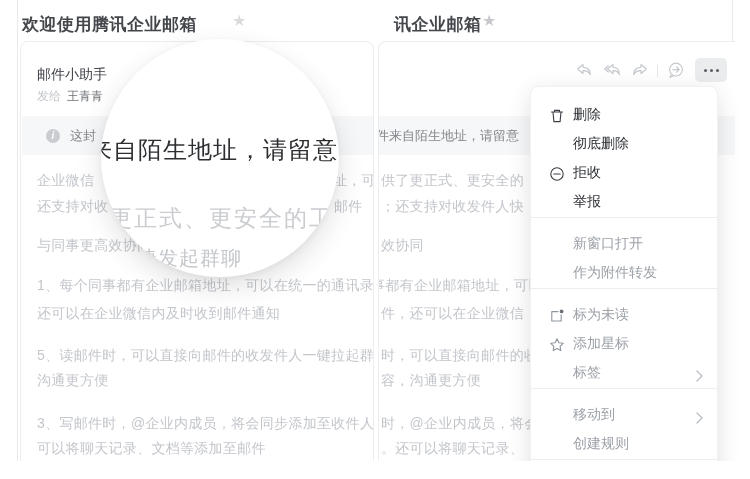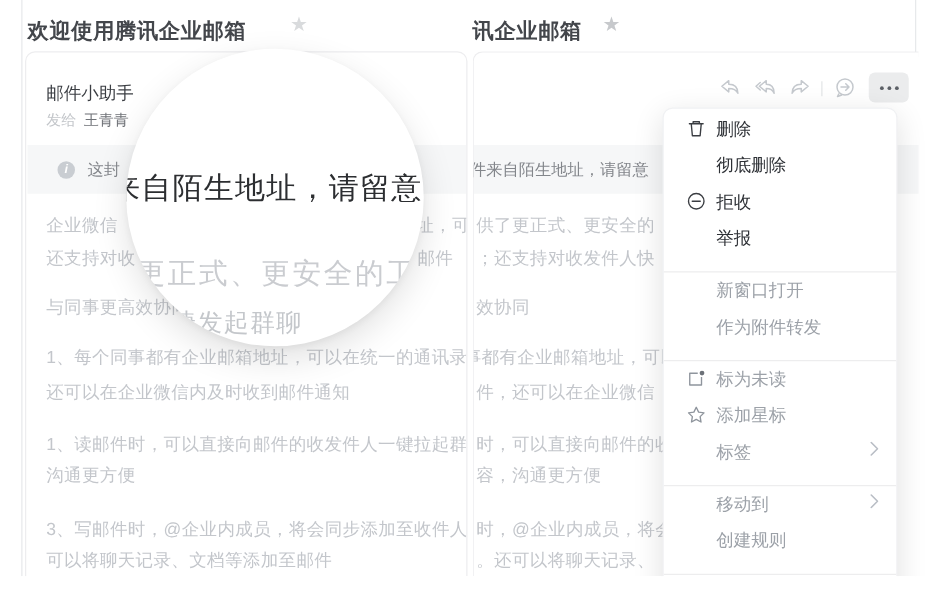--- a/index.html
+++ b/index.html
@@ -42,60 +42,60 @@
   
   #lens{position:absolute;left:101px;top:39px;width:238px;height:238px;border-radius:50%;background:#fff;
         box-shadow:0 10px 28px rgba(0,0,0,.12),0 2px 6px rgba(0,0,0,.05);overflow:hidden;z-index:5;}
   .lens-l1{position:absolute;left:-13px;top:95px;font-size:24px;color:#2c2e31;letter-spacing:1px;white-space:nowrap;}
   .lens-l2{position:absolute;left:8px;top:164px;font-size:23px;color:#caccd0;letter-spacing:2px;white-space:nowrap;}
   .lens-l3{position:absolute;left:36px;top:206px;font-size:20px;color:#c4c7cb;letter-spacing:1px;white-space:nowrap;}
 
   
   #menu{position:absolute;left:530px;top:86px;width:188px;background:#fff;border:1px solid #f0f1f3;border-radius:8px;
         box-shadow:0 6px 24px rgba(0,0,0,.12);padding:8px 0;z-index:10;box-sizing:border-box;}
-  .menu-item{display:flex;align-items:flex-start;height:29px;padding:0 14px 0 18px;font-size:14px;color:#9ca1a8;cursor:pointer;}
+  .menu-item{display:flex;align-items:flex-end;height:29px;padding:0 14px 0 18px;font-size:14px;color:#9ca1a8;cursor:pointer;}
   .menu-item.dark{color:#2e3136;}
   .mi-icon{width:16px;height:16px;margin-right:8px;flex:0 0 auto;}
   .mi-spacer{width:24px;flex:0 0 auto;}
   .mi-chev{margin-left:auto;width:7px;height:12px;}
   .menu-sep{height:1px;background:#ededee;margin:6px 0;}
 
   svg{display:block;}
 </style>
 </head>
 <body>
 
 <div id="stage">
 
   <div id="frame-left" class="frame-line"></div>
   <div id="frame-right" class="frame-line"></div>
   <div id="frame-bottom" class="frame-line"></div>
 
   <div class="panel-title" style="left:22px;">欢迎使用腾讯企业邮箱</div>
   <div class="title-star" style="left:232px;color:#d9dbdd;">★</div>
-  <div class="panel-title" style="left:378px;text-align:center;">讯企业邮箱</div>
+  <div class="panel-title" style="left:394px;text-align:center;">讯企业邮箱</div>
   <div class="title-star" style="left:482px;color:#c7c9cc;">★</div>
 
   <div id="card-left" class="card">
     <div class="sender">邮件小助手</div>
     <div class="meta">
       <span class="to">发给</span><span class="name">王青青</span>
     </div>
     <div class="banner">
       <span class="info-dot" style="margin-left:24px;">i</span>
       <span class="banner-text">这封</span>
     </div>
     <div class="bodyline" style="left:16px;top:130px;">企业微信</div>
     <div class="bodyline" style="left:312px;top:130px;">址，可以</div>
     <div class="bodyline" style="left:16px;top:156px;">还支持对收</div>
     <div class="bodyline" style="left:313px;top:156px;">邮件</div>
     <div class="bodyline" style="left:16px;top:195px;">与同事更高效协同</div>
     <div class="bodyline" style="left:16px;top:235px;">1、每个同事都有企业邮箱地址，可以在统一的通讯录</div>
     <div class="bodyline" style="left:16px;top:263px;">还可以在企业微信内及时收到邮件通知</div>
-    <div class="bodyline" style="left:16px;top:305px;">1、读邮件时，可以直接向邮件的收发件人一键拉起群</div>
+    <div class="bodyline" style="left:16px;top:305px;">5、读邮件时，可以直接向邮件的收发件人一键拉起群</div>
     <div class="bodyline" style="left:16px;top:330px;">沟通更方便</div>
     <div class="bodyline" style="left:16px;top:373px;">3、写邮件时，@企业内成员，将会同步添加至收件人</div>
     <div class="bodyline" style="left:16px;top:398px;">可以将聊天记录、文档等添加至邮件</div>
   </div>
 
   <div id="card-right" class="card">
 
     <svg class="tb-icon" style="left:196px;" viewBox="0 0 18 18">
       <path d="M8 3.5 L2.5 8 L8 12.5 L8 9.7 C11.5 9.7 14 10.8 15.3 13.6 C15.3 8.2 12 6.3 8 6.3 Z" fill="none" stroke="#c5c9ce" stroke-width="1.2" stroke-linejoin="round"></path>
     </svg>

